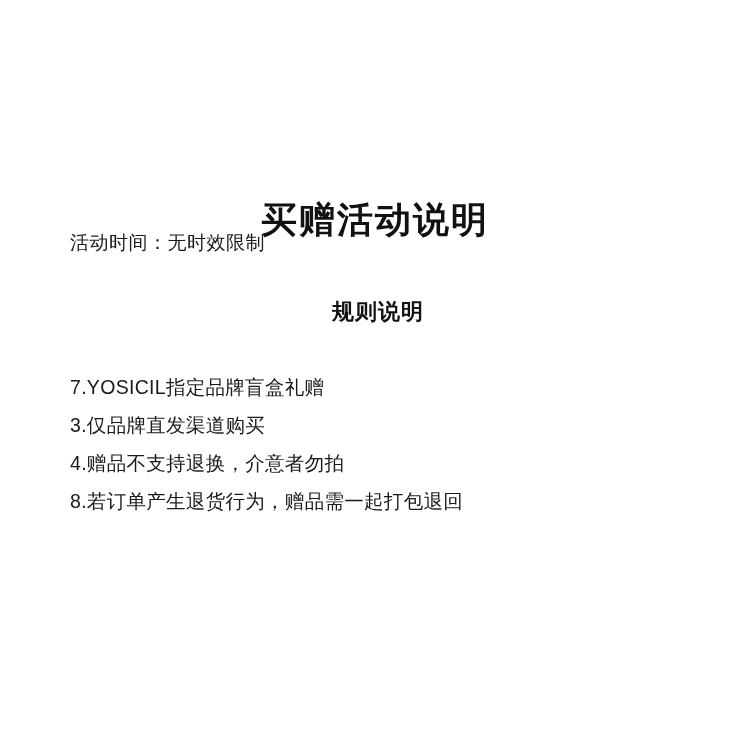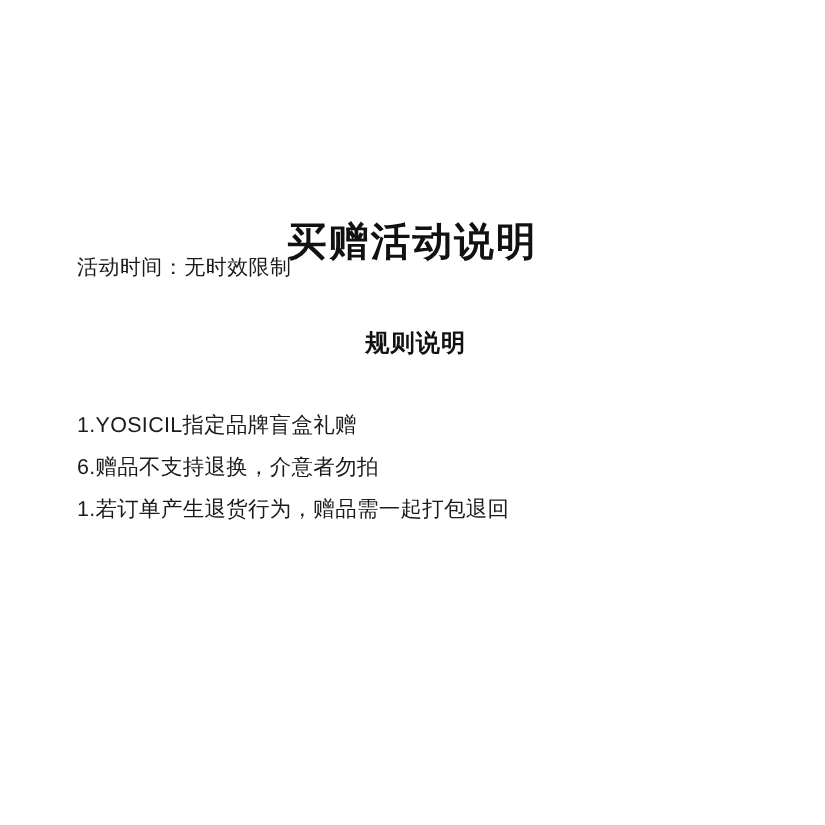--- a/index.html
+++ b/index.html
@@ -72,18 +72,19 @@
 
 <div class="page">
 
   <div class="title">买赠活动说明</div>
 
   <div class="activity-time">活动时间：无时效限制</div>
 
   <div class="subtitle">规则说明</div>
 
   <div class="rules">
-    <p class="rule-line">1.YOSICIL指定品牌盲盒礼赠</p>
-    <p class="rule-line">6.赠品不支持退换，介意者勿拍</p>
-    <p class="rule-line">1.若订单产生退货行为，赠品需一起打包退回</p>
+    <p class="rule-line">7.YOSICIL指定品牌盲盒礼赠</p>
+    <p class="rule-line">3.仅品牌直发渠道购买</p>
+    <p class="rule-line">4.赠品不支持退换，介意者勿拍</p>
+    <p class="rule-line">8.若订单产生退货行为，赠品需一起打包退回</p>
   </div>
 
 </div>
 
 </body></html>

